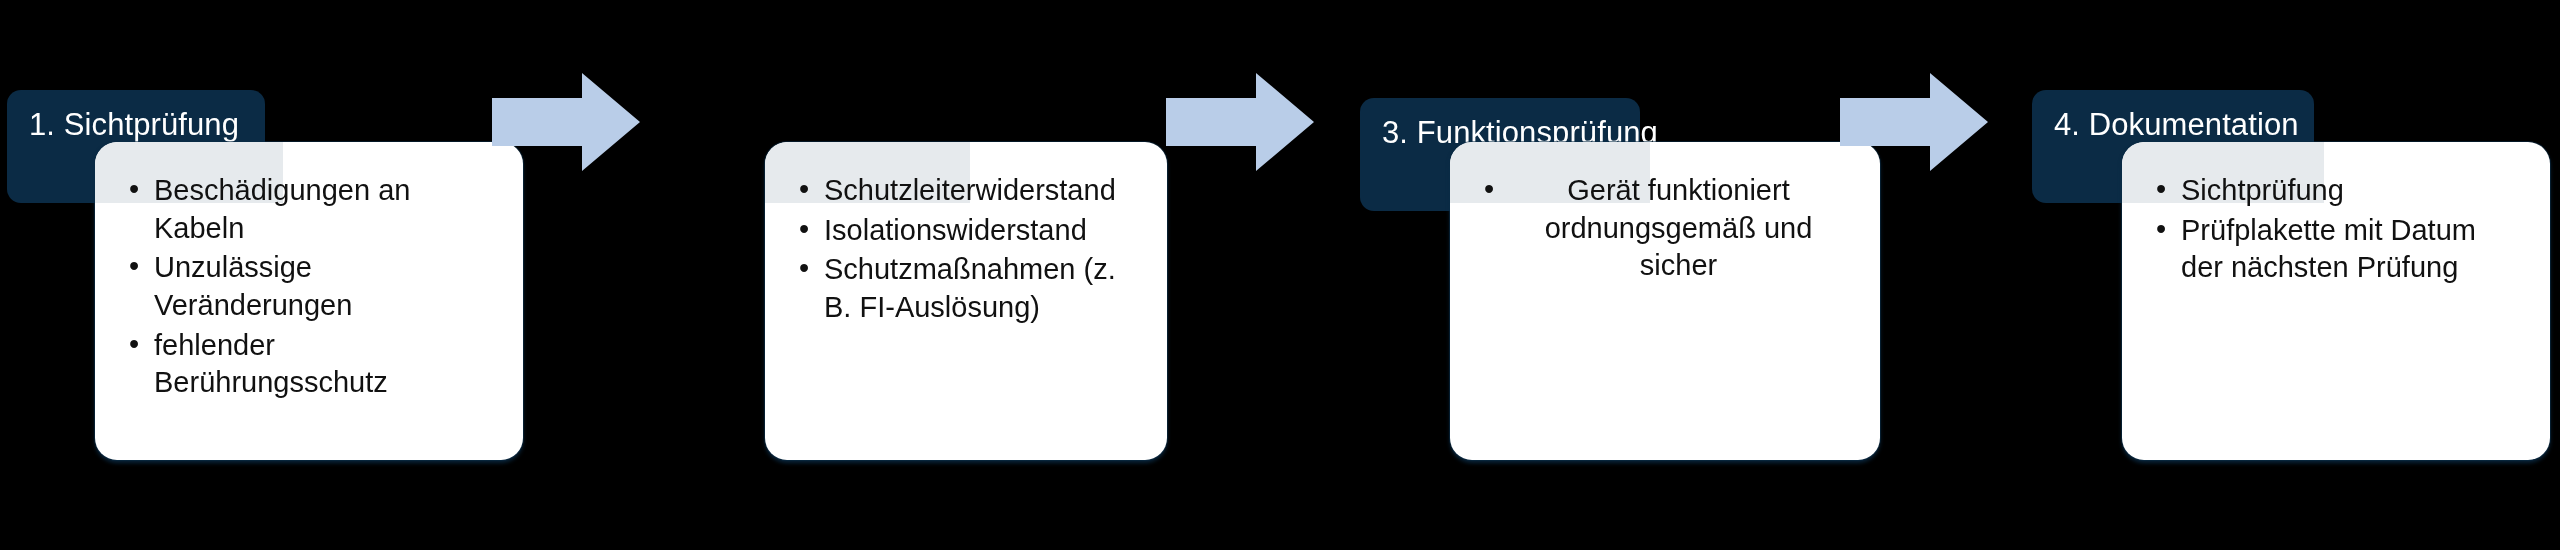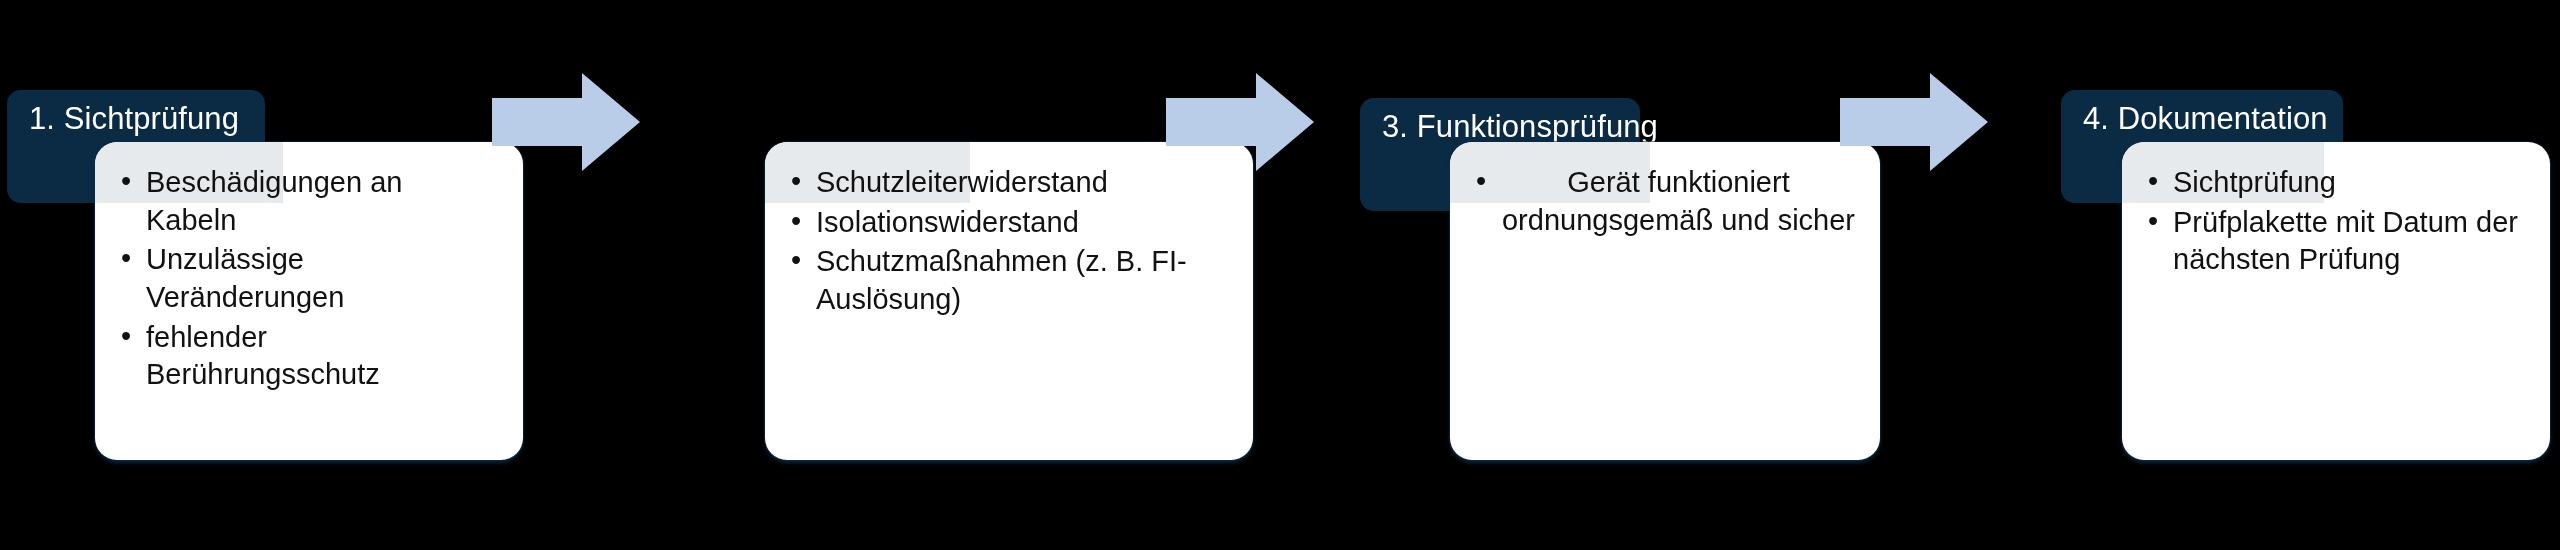--- a/index.html
+++ b/index.html
@@ -41,21 +41,21 @@
     box-sizing: border-box;
     padding: 0 22px;
     display: flex;
     align-items: flex-start;
   }
   .step-header-title {
     color: #FFFFFF;
     font-size: 31px;
     line-height: 1;
     font-weight: 400;
-    padding-top: 13px;
+    padding-top: 19px;
     white-space: nowrap;
     letter-spacing: 0.1px;
   }
 
   
   .step-card {
     position: absolute;
     top: 142px;
     height: 318px;
     background: #FFFFFF;
@@ -73,21 +73,21 @@
     top: 0;
     height: 61px;
     background: #E6EAED;
     border-top-left-radius: 22px;
     pointer-events: none;
   }
 
   .bullets {
     position: relative;
     list-style: none;
-    margin: 4px;
+    margin: 12px;
     padding: 0;
   }
   .bullet {
     position: relative;
     color: #111111;
     font-size: 29px;
     line-height: 1.30;
     padding-left: 27px;
     margin: 0 0 2px 0;
   }
@@ -111,30 +111,30 @@
   .arrow svg { display: block; width: 100%; height: 100%; }
 
   
   #step-1 { left: 7px;    width: 520px; }
   #step-1 .step-header { width: 258px; }
   #step-1 .step-card   { left: 88px; width: 428px; }
   #step-1 .card-tint   { width: 188px; }
 
   #step-2 { left: 690px;  width: 520px; }
   #step-2 .step-header { width: 268px; }
-  #step-2 .step-card   { left: 75px; width: 488px; }
+  #step-2 .step-card   { left: 75px; width: 402px; }
   #step-2 .card-tint   { width: 205px; }
 
   #step-3 { left: 1360px; width: 530px; }
   #step-3 .step-header { width: 280px; margin-top: 8px; }
   #step-3 .step-card   { left: 90px; width: 430px; text-align: center; }
   #step-3 .card-tint   { width: 200px; }
 
   #step-4 { left: 2032px; width: 520px; }
-  #step-4 .step-header { width: 282px; margin-left: 29px; }
+  #step-4 .step-header { width: 282px; }
   #step-4 .step-card   { left: 90px; width: 428px; }
   #step-4 .card-tint   { width: 202px; }
 
   #arrow-1 { left: 492px; }
   #arrow-2 { left: 1166px; }
   #arrow-3 { left: 1840px; }
 </style>
 </head>
 <body>
 

